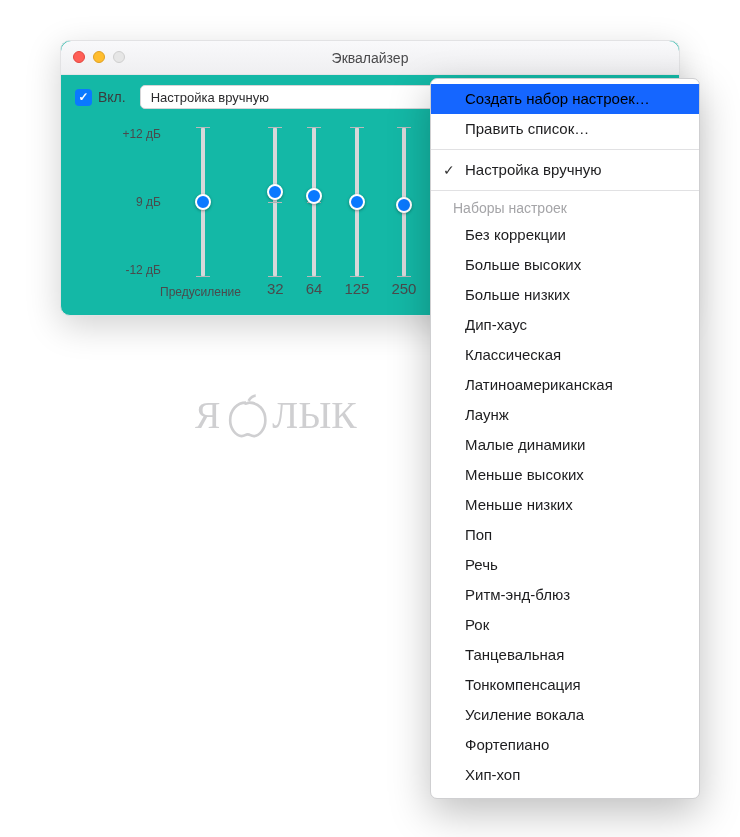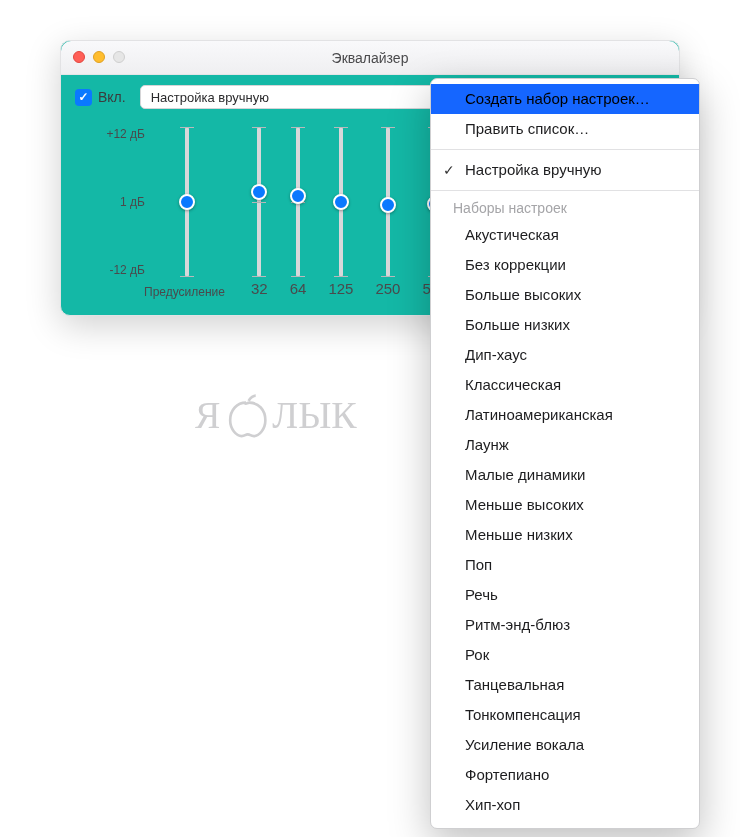--- a/index.html
+++ b/index.html
@@ -76,21 +76,21 @@
     position: relative;
   }
   .preset-select .caret{
     position:absolute; right:6px; top:4px;
     width:16px; height:16px;
     display:flex; flex-direction:column; align-items:center; justify-content:center;
     gap:1px;
   }
   .caret svg{ width:8px; height:5px; fill:#555;}
   .eq-body{
-    padding: 8px 22px 18px 22px;
+    padding: 8px 22px 18px 38px;
     display:flex;
     gap: 18px;
     position: relative;
   }
   .db-labels{
     position:absolute;
     right: 88px;
     top: 4px;
     height: 150px;
     display:flex; flex-direction:column; justify-content:space-between;
@@ -246,21 +246,21 @@
           </svg>
       </span>
     </div>
   </div>
 
   <div class="eq-body">
     <div class="left-col-outer">
       <div class="row">
         <div class="db-labels">
           <span>+12 дБ</span>
-          <span>1 дБ</span>
+          <span>9 дБ</span>
           <span>-12 дБ</span>
         </div>
         <div class="preamp-slider">
           <div class="slider-rail">
             <div class="slider-tick t1"></div>
             <div class="slider-tick t2"></div>
             <div class="slider-tick t3"></div>
             <div class="slider-thumb" id="preamp-thumb" style="top: 50%;"></div>
           </div>
         </div>
@@ -321,21 +321,20 @@
 </div>
 
 <div class="menu">
   <div class="menu-item highlight">Создать набор настроек…</div>
   <div class="menu-item">Править список…</div>
   <div class="menu-sep"></div>
   <div class="menu-item menu-check">Настройка вручную</div>
   <div class="menu-sep"></div>
   <div class="menu-header">Наборы настроек</div>
   <div id="menu-presets">
-      <div class="menu-item">Акустическая</div>
       <div class="menu-item">Без коррекции</div>
       <div class="menu-item">Больше высоких</div>
       <div class="menu-item">Больше низких</div>
       <div class="menu-item">Дип-хаус</div>
       <div class="menu-item">Классическая</div>
       <div class="menu-item">Латиноамериканская</div>
       <div class="menu-item">Лаунж</div>
       <div class="menu-item">Малые динамики</div>
       <div class="menu-item">Меньше высоких</div>
       <div class="menu-item">Меньше низких</div>

